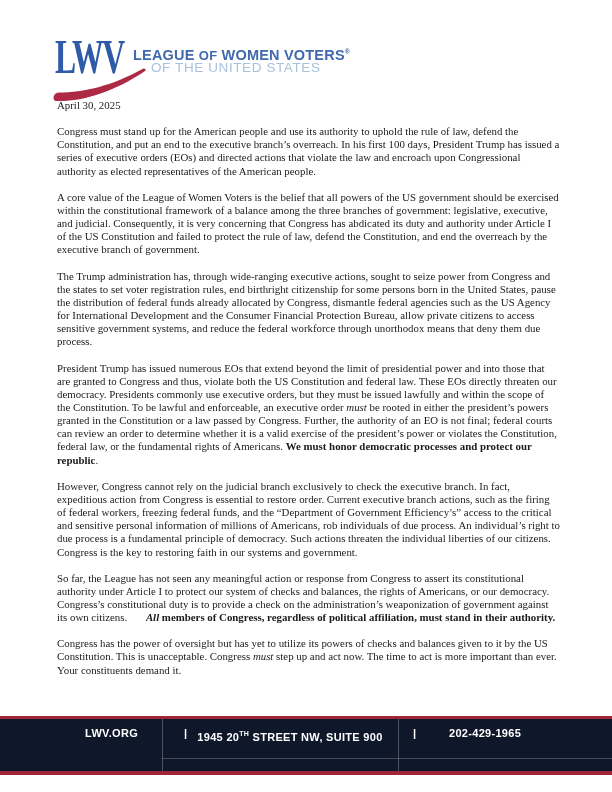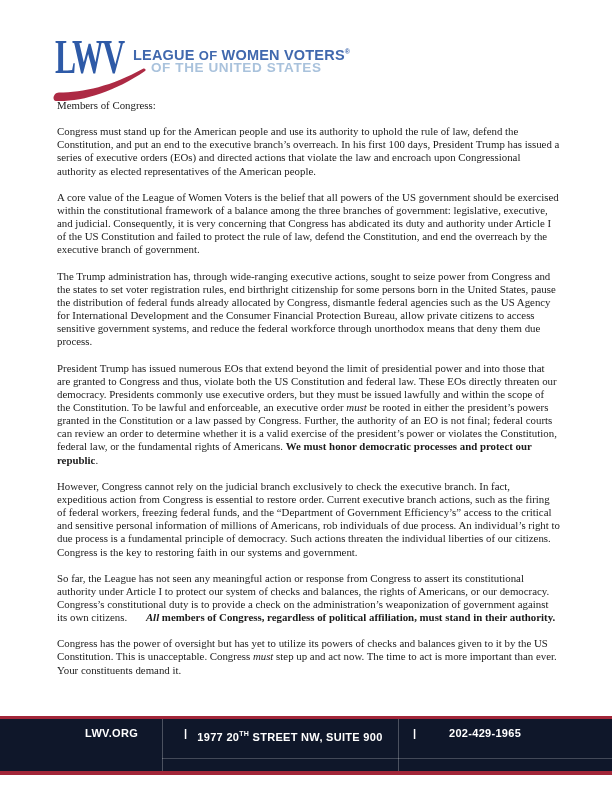--- a/index.html
+++ b/index.html
@@ -26,21 +26,21 @@
   .wordmark-line1 {
     position:absolute; left:133px; top:44px;
     font-family:"Liberation Sans", sans-serif; font-weight:bold;
     font-size:14.5px; line-height:15px; color:#4169AE; letter-spacing:0.2px;
     white-space:nowrap;
   }
   .wordmark-of { font-size:13px; }
   .wordmark-reg { font-size:7px; vertical-align:super; }
   .wordmark-line2 {
     position:absolute; left:151px; top:60px;
-    font-family:"Liberation Sans", sans-serif; font-weight:bold;
+    font-family:"Liberation Sans", sans-serif; font-weight:normal;
     font-size:13.5px; line-height:15px; color:#A9C2DC; letter-spacing:0.6px;
     white-space:nowrap;
   }
 
   
   .letter-body {
     position:absolute; left:57px; top:99px; width:503px;
     font-size:10.85px; line-height:13.15px; color:#1b1b1b;
     text-align:left;
   }
@@ -78,40 +78,40 @@
   <div class="logo">
     <div class="lwv-monogram">LWV</div>
     <svg class="lwv-swoosh" viewBox="0 0 96 36" aria-hidden="true">
       <path d="M4,33 C30,34 62,24 93,3 C94.5,2 93,-0.5 91,0.7 C60,18 31,24.5 7,24.5 C1.5,24.5 -0.5,32.5 4,33 Z" fill="#AD2A44"></path>
     </svg>
     <div class="wordmark-line1"><span>LEAGUE </span><span class="wordmark-of">OF</span><span> WOMEN VOTERS</span><span class="wordmark-reg">®</span></div>
     <div class="wordmark-line2">OF THE UNITED STATES</div>
   </div>
 
   <div class="letter-body">
-    <p>Members of Congress:</p>
+    <p>April 30, 2025</p>
     <p><span>Congress must stand up for the American people and use its authority to uphold the rule of law, defend the Constitution, and put an end to the executive branch’s overreach. In his first 100 days, President Trump has issued a series of executive orders (EOs) and directed actions that violate the law and encroach upon Congressional authority as elected representatives of the American people.</span></p>
     <p><span>A core value of the League of Women Voters is the belief that all powers of the US government should be exercised within the constitutional framework of a balance among the three branches of government: legislative, executive, and judicial. Consequently, it is very concerning that Congress has abdicated its duty and authority under Article I of the US Constitution and failed to protect the rule of law, defend the Constitution, and end the overreach by the executive branch of government.</span></p>
     <p><span>The Trump administration has, through wide-ranging executive actions, sought to seize power from Congress and the states to set voter registration rules, end birthright citizenship for some persons born in the United States, pause the distribution of federal funds already allocated by Congress, dismantle federal agencies such as the US Agency for International Development and the Consumer Financial Protection Bureau, allow private citizens to access sensitive government systems, and reduce the federal workforce through unorthodox means that deny them due process.</span></p>
     <p><span>President Trump has issued numerous EOs that extend beyond the limit of presidential power and into those that are granted to Congress and thus, violate both the US Constitution and federal law. These EOs directly threaten our democracy. Presidents commonly use executive orders, but they must be issued lawfully and within the scope of the Constitution. To be lawful and enforceable, an executive order </span><span class="run-i">must</span><span> be rooted in either the president’s powers granted in the Constitution or a law passed by Congress. Further, the authority of an EO is not final; federal courts can review an order to determine whether it is a valid exercise of the president’s power or violates the Constitution, federal law, or the fundamental rights of Americans. </span><span class="run-b">We must honor democratic processes and protect our republic</span><span>.</span></p>
     <p><span>However, Congress cannot rely on the judicial branch exclusively to check the executive branch. In fact, expeditious action from Congress is essential to restore order. Current executive branch actions, such as the firing of federal workers, freezing federal funds, and the “Department of Government Efficiency’s” access to the critical and sensitive personal information of millions of Americans, rob individuals of due process. An individual’s right to due process is a fundamental principle of democracy. Such actions threaten the individual liberties of our citizens. Congress is the key to restoring faith in our systems and government.</span></p>
     <p><span>So far, the League has not seen any meaningful action or response from Congress to assert its constitutional authority under Article I to protect our system of checks and balances, the rights of Americans, or our democracy. Congress’s constitutional duty is to provide a check on the administration’s weaponization of government against its own citizens. </span><span class="run-bi">All</span><span class="run-b"> members of Congress, regardless of political affiliation, must stand in their authority.</span></p>
     <p><span>Congress has the power of oversight but has yet to utilize its powers of checks and balances given to it by the US Constitution. This is unacceptable. Congress </span><span class="run-i">must</span><span> step up and act now. The time to act is more important than ever. Your constituents demand it.</span></p>
   </div>
 
   <div class="footer">
     <div class="footer-red-top"></div>
     <div class="footer-blue">
       <div class="grid-v grid-v1"></div>
       <div class="grid-v grid-v2"></div>
       <div class="grid-h"></div>
       <div class="f-item f-website">LWV.ORG</div>
       <div class="f-item f-pipe1">|</div>
       <div class="f-item f-address">
-        <div><span>1977 20</span><span class="sup">TH</span><span> STREET NW, SUITE 900</span></div>
+        <div><span>1945 20</span><span class="sup">TH</span><span> STREET NW, SUITE 900</span></div>
       </div>
       <div class="f-item f-pipe2">|</div>
       <div class="f-item f-phone">202-429-1965</div>
     </div>
     <div class="footer-red-bottom"></div>
   </div>
 
 </div>
 
 </body></html>

